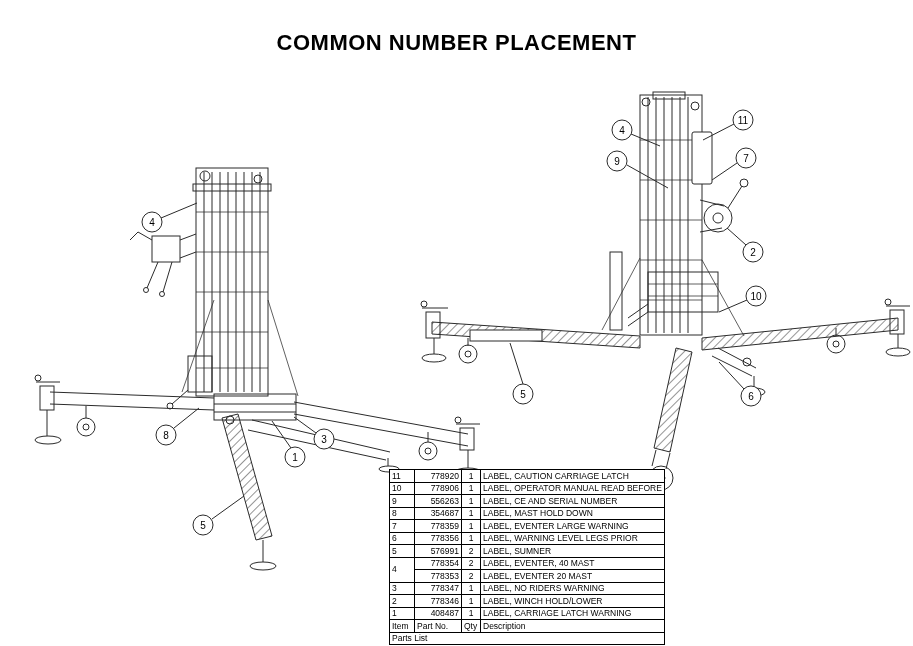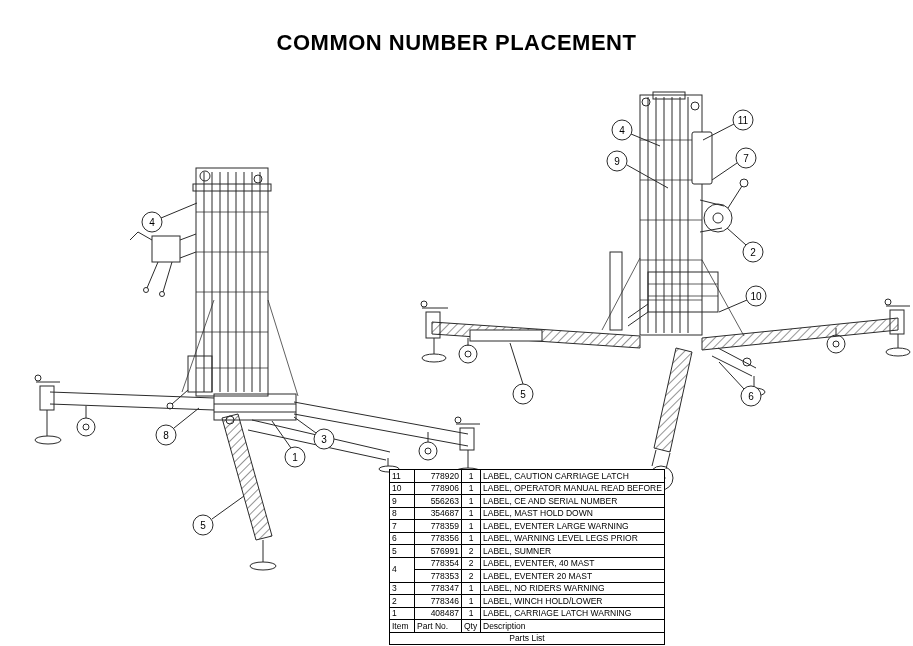--- a/index.html
+++ b/index.html
@@ -48,21 +48,21 @@
     height: 11.5px;
     line-height: 1;
     white-space: nowrap;
     vertical-align: middle;
   }
   td.c-item { width: 20px; text-align: left; }
   td.c-part { width: 42px; text-align: right; }
   td.c-qty  { width: 14px; text-align: center; }
   td.c-desc { width: 152px; text-align: left; }
   tr.hdr td { text-align: left; }
-  td.foot   { text-align: center; }
+  td.foot   { }
 </style>
 </head>
 <body>
 
 <div class="page">
 
   <div class="diagram-title">COMMON NUMBER PLACEMENT</div>
 
   <svg class="drawing" width="913" height="646" viewBox="0 0 913 646" xmlns="http://www.w3.org/2000/svg">
     <defs>

